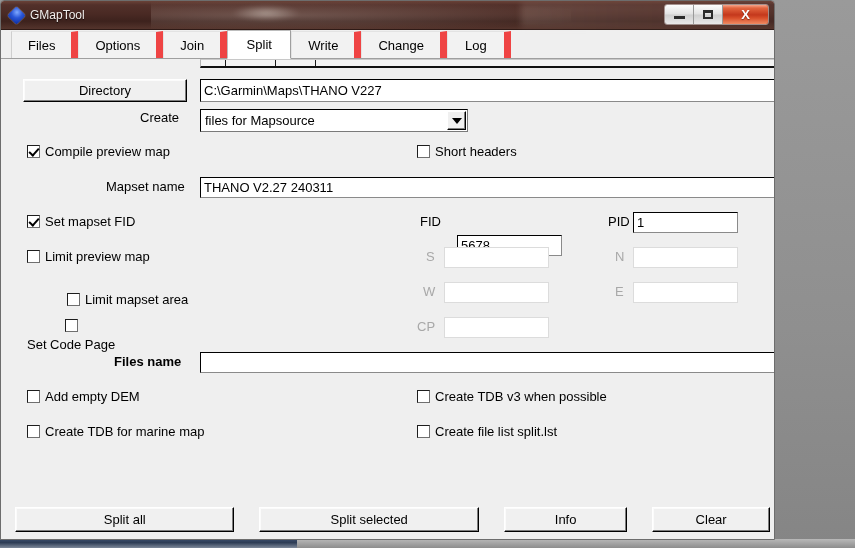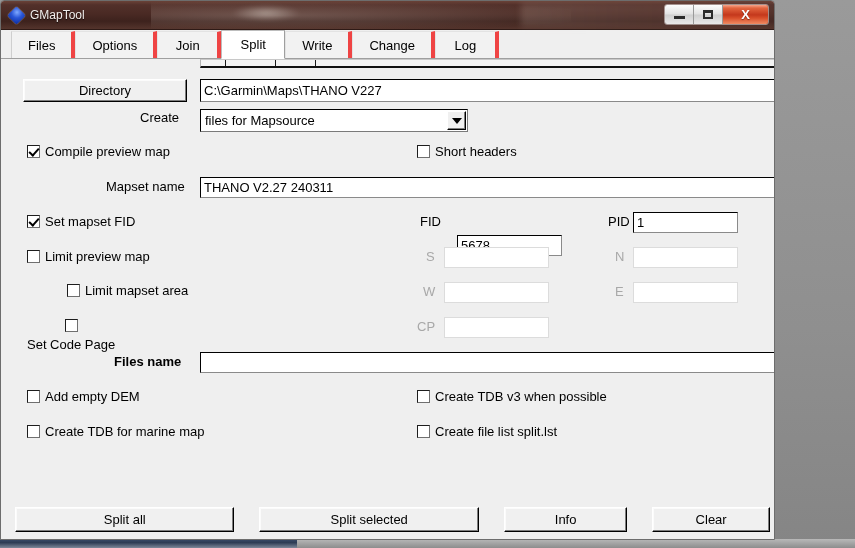--- a/index.html
+++ b/index.html
@@ -121,21 +121,21 @@
   }
   .tab {
     height: 27px;
     min-width: 64px;
     padding: 0 16px;
     display: flex; align-items: center; justify-content: center;
     font-size: 13px;
     color: #000;
     background: #f2f2f2;
     border-left: 1px solid #e3e3e3;
-    border-right: 4px solid #ef4444;
+    border-right: 7px solid #ef4444;
     border-top: 1px solid #e3e3e3;
     white-space: nowrap;
     position: relative;
   }
   .tab:first-child { border-left: 1px solid #cfcfcf; }
   .tab.active {
     background: #ffffff;
     height: 29px;
     border-top: 1px solid #bdbdbd;
     border-left: 1px solid #bdbdbd;
@@ -384,21 +384,21 @@
     <div class="row" style="left:443px; top:188px;">
       <div class="field disabled" style="width:105px;"></div>
     </div>
     <div class="row" style="left:614px; top:190px;">
       <div class="lbl dim">N</div>
     </div>
     <div class="row" style="left:632px; top:188px;">
       <div class="field disabled" style="width:105px;"></div>
     </div>
 
-    <div class="row cb-wrap" style="left:26px; top:224px;padding-left:40px;">
+    <div class="row cb-wrap" style="left:26px; top:233px;padding-left:40px;">
       <span class="cbox"></span>
       <span class="lbl">Limit mapset area</span>
     </div>
     <div class="row" style="left:422px; top:225px;">
       <div class="lbl dim">W</div>
     </div>
     <div class="row" style="left:443px; top:223px;">
       <div class="field disabled" style="width:105px;"></div>
     </div>
     <div class="row" style="left:614px; top:225px;">

